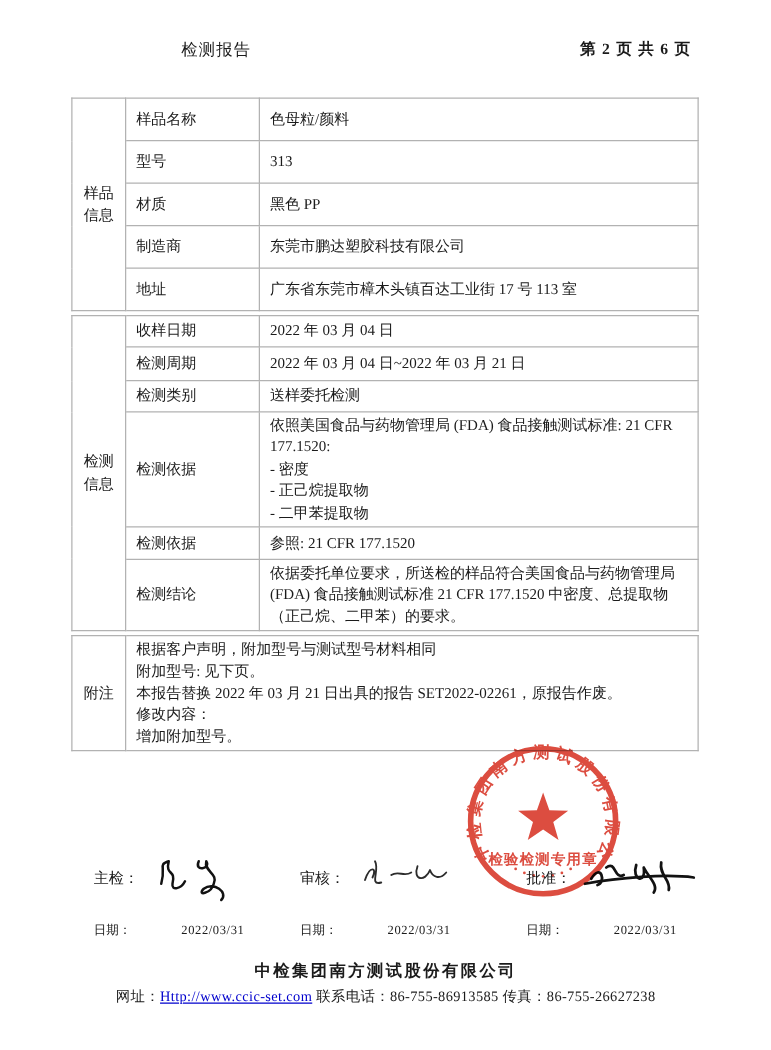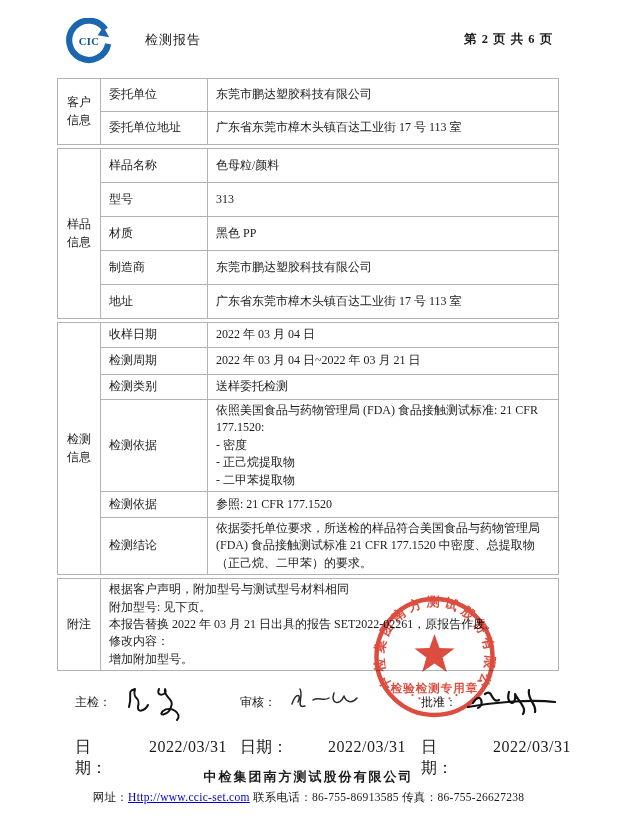--- a/index.html
+++ b/index.html
@@ -38,65 +38,39 @@
          mix-blend-mode:multiply;opacity:0.9;pointer-events:none;}
   
   .sig-area{position:absolute;left:57px;top:680px;width:503px;display:grid;
             grid-template-columns:170px 180px 153px;}
   .sig-col{display:flex;align-items:center;text-align:right;}
   .sig-label{font-size:12px;white-space:nowrap;}
   .sig-col.c1{padding-left:18px;} .sig-col.c2{padding-left:13px;} .sig-col.c3{padding-left:14px;}
   .sig-svg{margin-left:6px;}
   .date-row{position:absolute;left:57px;top:737px;width:503px;display:grid;
             grid-template-columns:170px 180px 153px;}
-  .date-cell{font-size:16px;display:flex;align-items:baseline;}
+  .date-cell{font-size:10px;display:flex;align-items:baseline;}
   .date-cell.c1{padding-left:18px;} .date-cell.c2{padding-left:13px;} .date-cell.c3{padding-left:14px;}
   .date-val{margin-left:40px;letter-spacing:0.5px;}
   
   .footer{position:absolute;left:0;top:768px;width:617px;text-align:center;}
   .f-company{font-size:13px;font-weight:bold;letter-spacing:2px;}
   .f-line{font-size:11.5px;margin-top:4px;letter-spacing:0.3px;}
   .f-url{color:#0000cd;text-decoration:underline;cursor:pointer;}
 </style>
 </head>
 <body>
 
 <div class="page">
 
-  <div class="logo">
-    <svg viewBox="0 0 48 48" width="46" height="46">
-      <path d="M41 12 A 20.5 20.5 0 1 0 44 27" fill="none" stroke="#1a67b0" stroke-width="6.5"></path>
-      <path d="M39 9 L 45 20 L 33 18 Z" fill="#1a67b0"></path>
-      <text x="24" y="28" text-anchor="middle" font-size="11" font-weight="bold" fill="#14518f" font-family="'Liberation Serif',serif" letter-spacing="0.5">CIC</text>
-    </svg>
-  </div>
   <div class="hdr-title">检测报告</div>
   <div class="hdr-page">第 2 页 共 6 页</div>
 
   <div class="main">
 
-    <table class="sec">
-      <colgroup>
-          <col class="c1">
-          <col class="c2">
-          <col class="c3">
-        </colgroup>
-      <tbody>
-        <tr class="h30">
-          <td class="lab" rowspan="2">客户
-信息</td>
-          <td class="fld">委托单位</td>
-          <td class="val">东莞市鹏达塑胶科技有限公司</td>
-        </tr>
-        <tr class="h30">
-          <td class="fld">委托单位地址</td>
-          <td class="val">广东省东莞市樟木头镇百达工业街 17 号 113 室</td>
-        </tr>
-      </tbody>
-    </table>
 
     <table class="sec">
       <colgroup>
           <col class="c1">
           <col class="c2">
           <col class="c3">
         </colgroup>
       <tbody>
         <tr class="h31">
           <td class="lab" rowspan="5">样品

